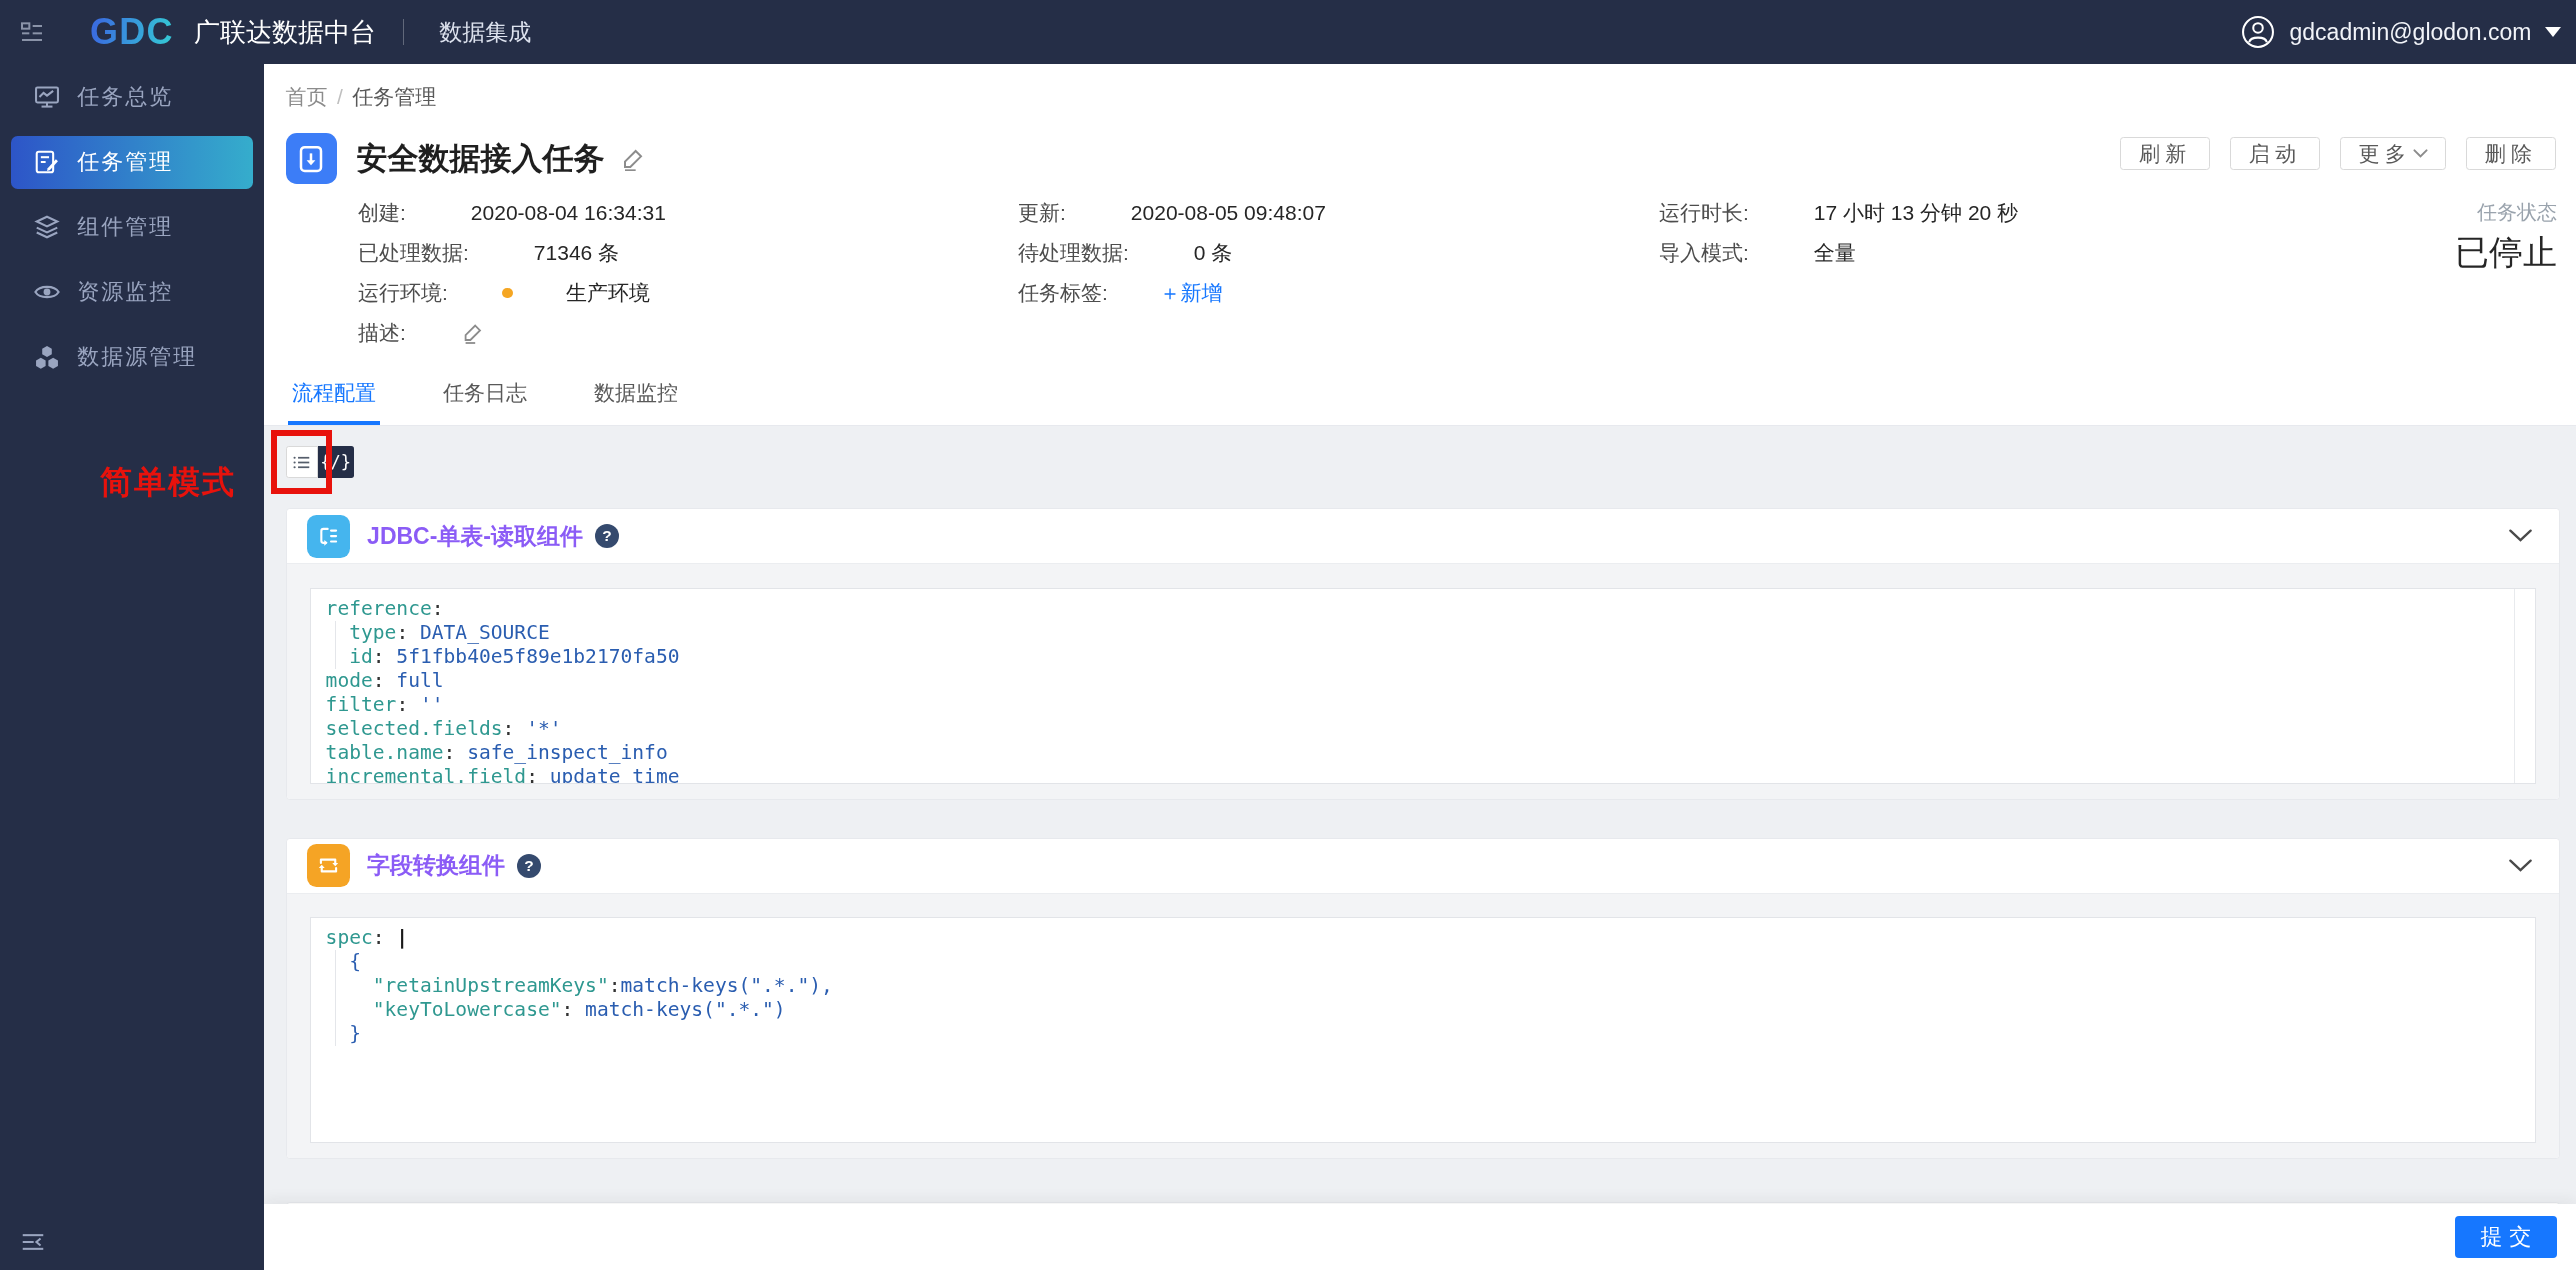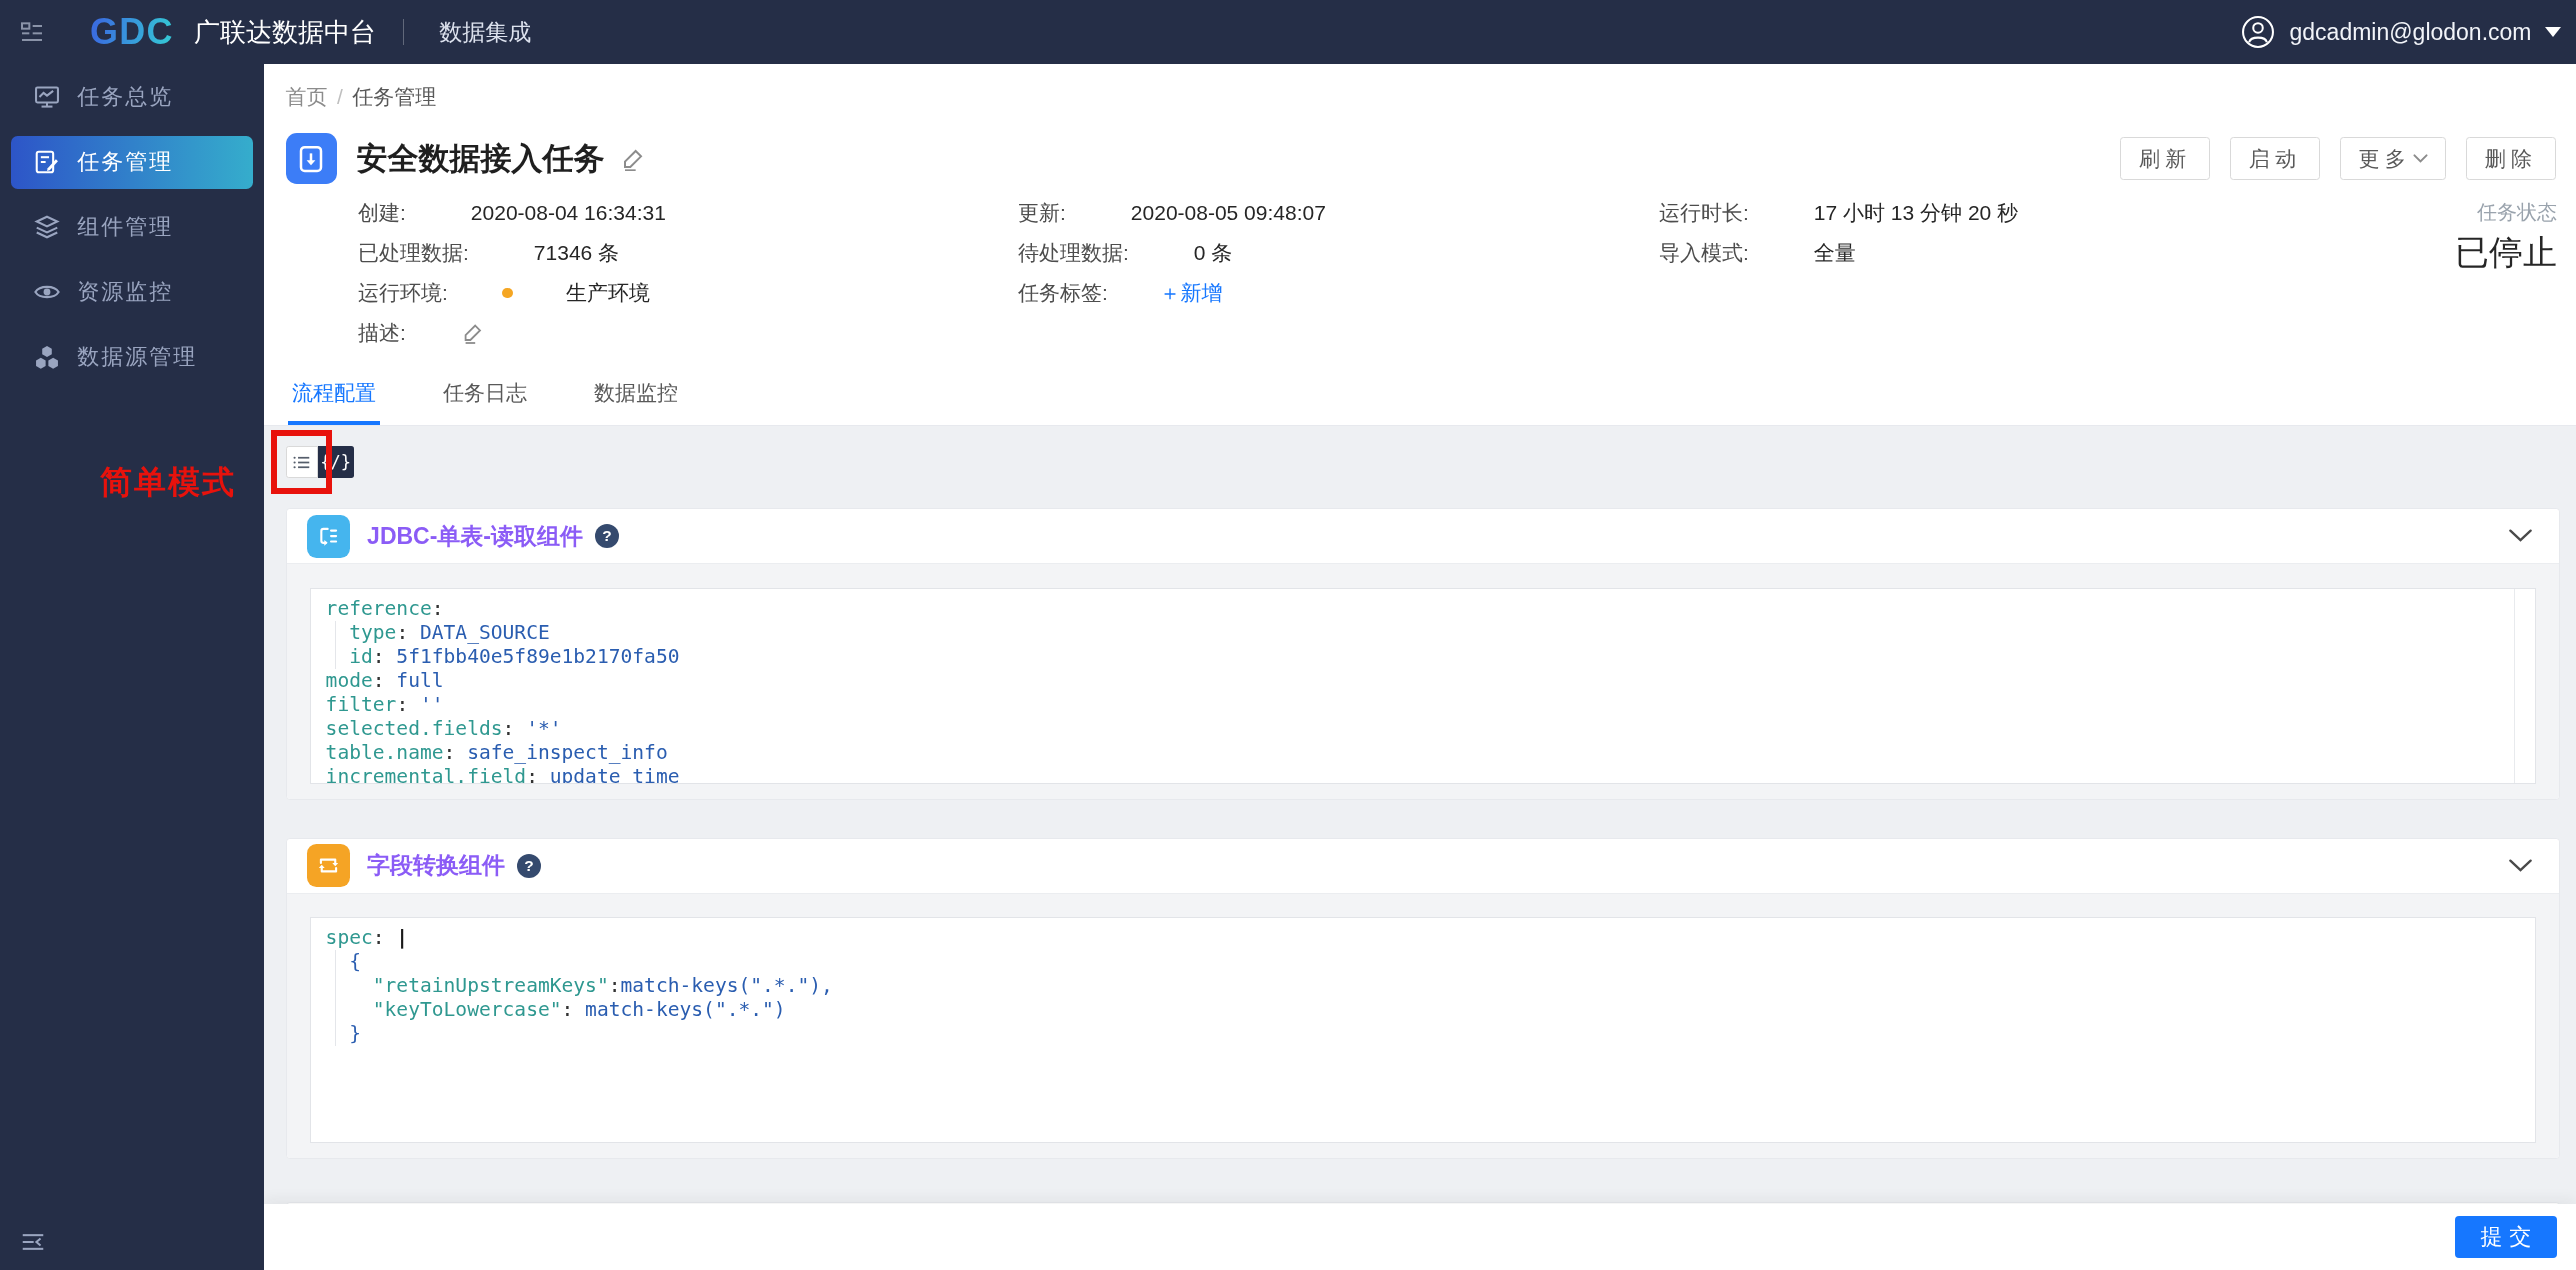--- a/index.html
+++ b/index.html
@@ -42,21 +42,21 @@
   .breadcrumb .bc-item { cursor:pointer; }
   .breadcrumb .bc-sep { margin:0 9.4px; color:#bfbfbf; }
   .breadcrumb .bc-item.current { color:#595959; cursor:default; }
 
   .title-row { position:absolute; left:21.6px; top:69px; display:flex; align-items:center; }
   .task-icon { width:51px; height:51px; border-radius:10.8px; background:#3c7df7; display:flex; align-items:center; justify-content:center; }
   .task-title { margin-left:20px; font-size:31px; font-weight:600; color:#1f1f1f; }
   .edit-icon { margin-left:16px; width:24px; height:24px; cursor:pointer; }
 
   .actions { position:absolute; right:20px; top:73px; display:flex; gap:20px; }
-  .act-btn { height:43px; padding:0 17.5px; background:#fff; border:0.7px solid #d9d9d9; border-radius:3.4px;
+  .act-btn { height:33px; padding:0 17.5px; background:#fff; border:0.7px solid #d9d9d9; border-radius:3.4px;
              font-size:21px; color:#595959; display:flex; align-items:center; letter-spacing:5.4px; cursor:pointer;
              font-family:inherit; }
   .act-btn .btn-caret { margin-left:1.3px; letter-spacing:0; }
 
   .details { position:absolute; left:0; top:129px; }
   .det-col { position:absolute; top:0; }
   .det-col.c1 { left:94px; }
   .det-col.c2 { left:754px; }
   .det-col.c3 { left:1395px; }
   .det-row { height:40px; display:flex; align-items:center; font-size:21px; color:#4d4d4d; white-space:nowrap;gap:45px; }

